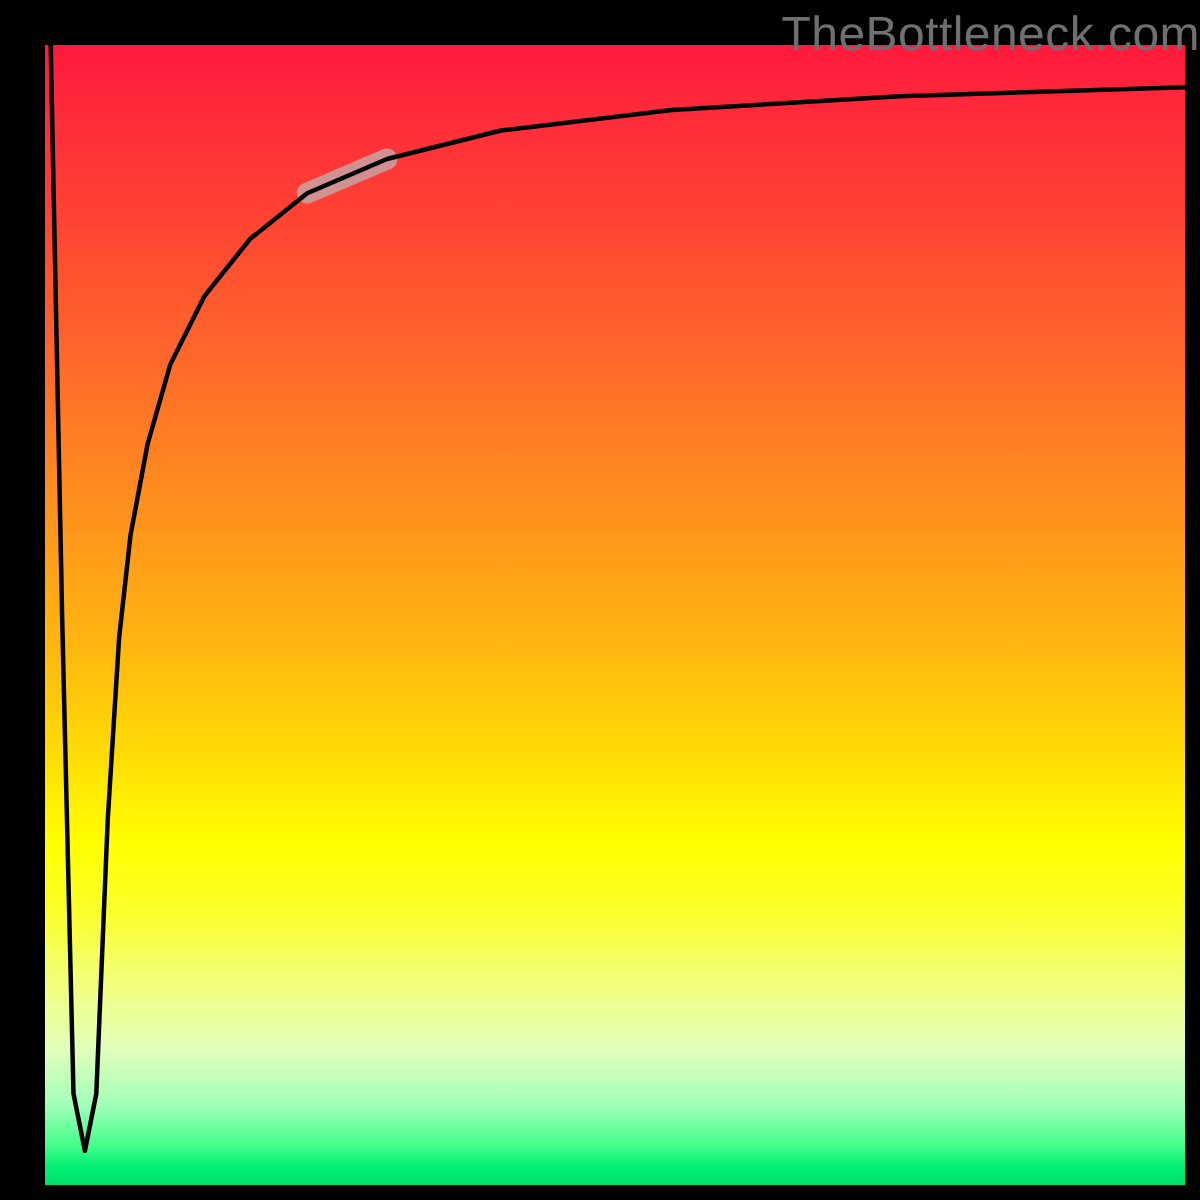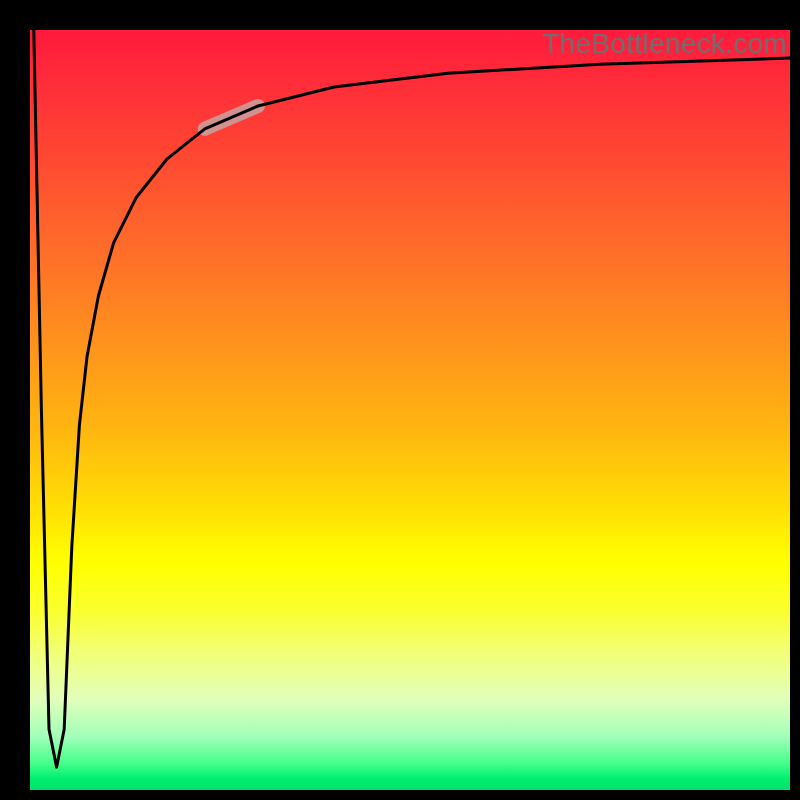--- a/index.html
+++ b/index.html
@@ -13,27 +13,26 @@
   }
   .chart-frame {
     position: relative;
     width: 800px;
     height: 800px;
     background: #000;
   }
   .watermark {
     position: absolute;
     top: 4px;
-    right: 13px;
+    right: 0;
     color: #6f6f6f;
-    font-size: 28px;
+    font-size: 32px;
     letter-spacing: 0.3px;
     font-weight: 400;
     z-index: 5;
-    margin-top: 24px;
   }
   .plot-area {
     position: absolute;
     left: 30px;
     top: 30px;
     width: 760px;
     height: 760px;
     overflow: hidden;
     
     background: linear-gradient(

